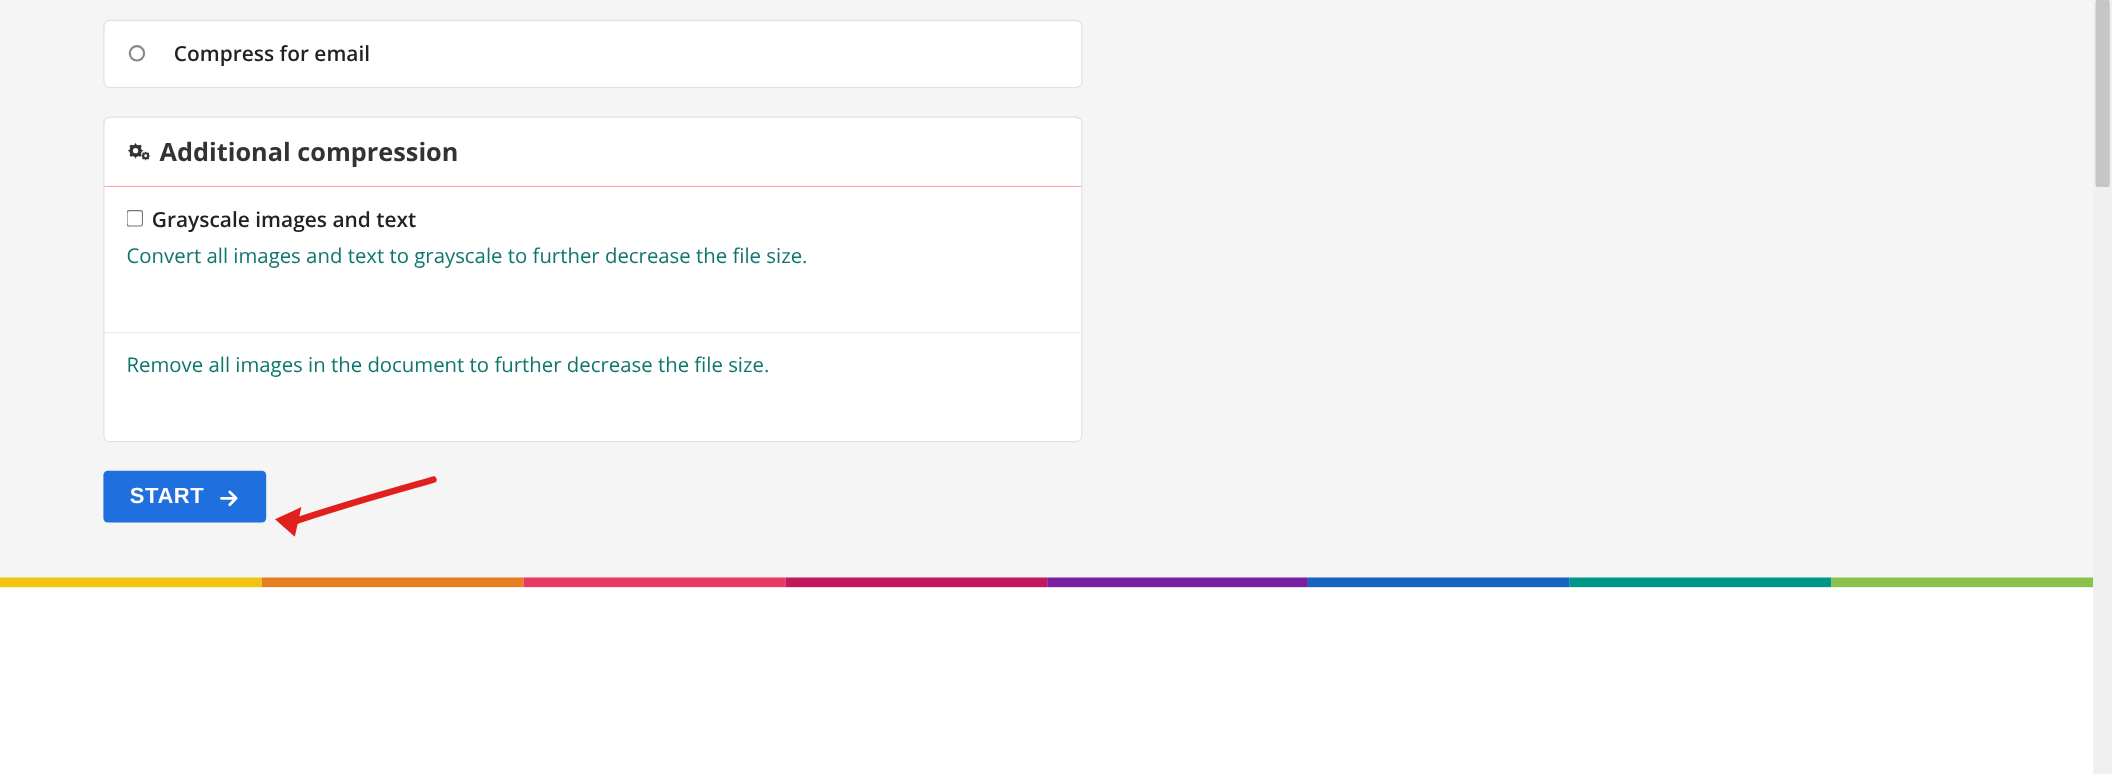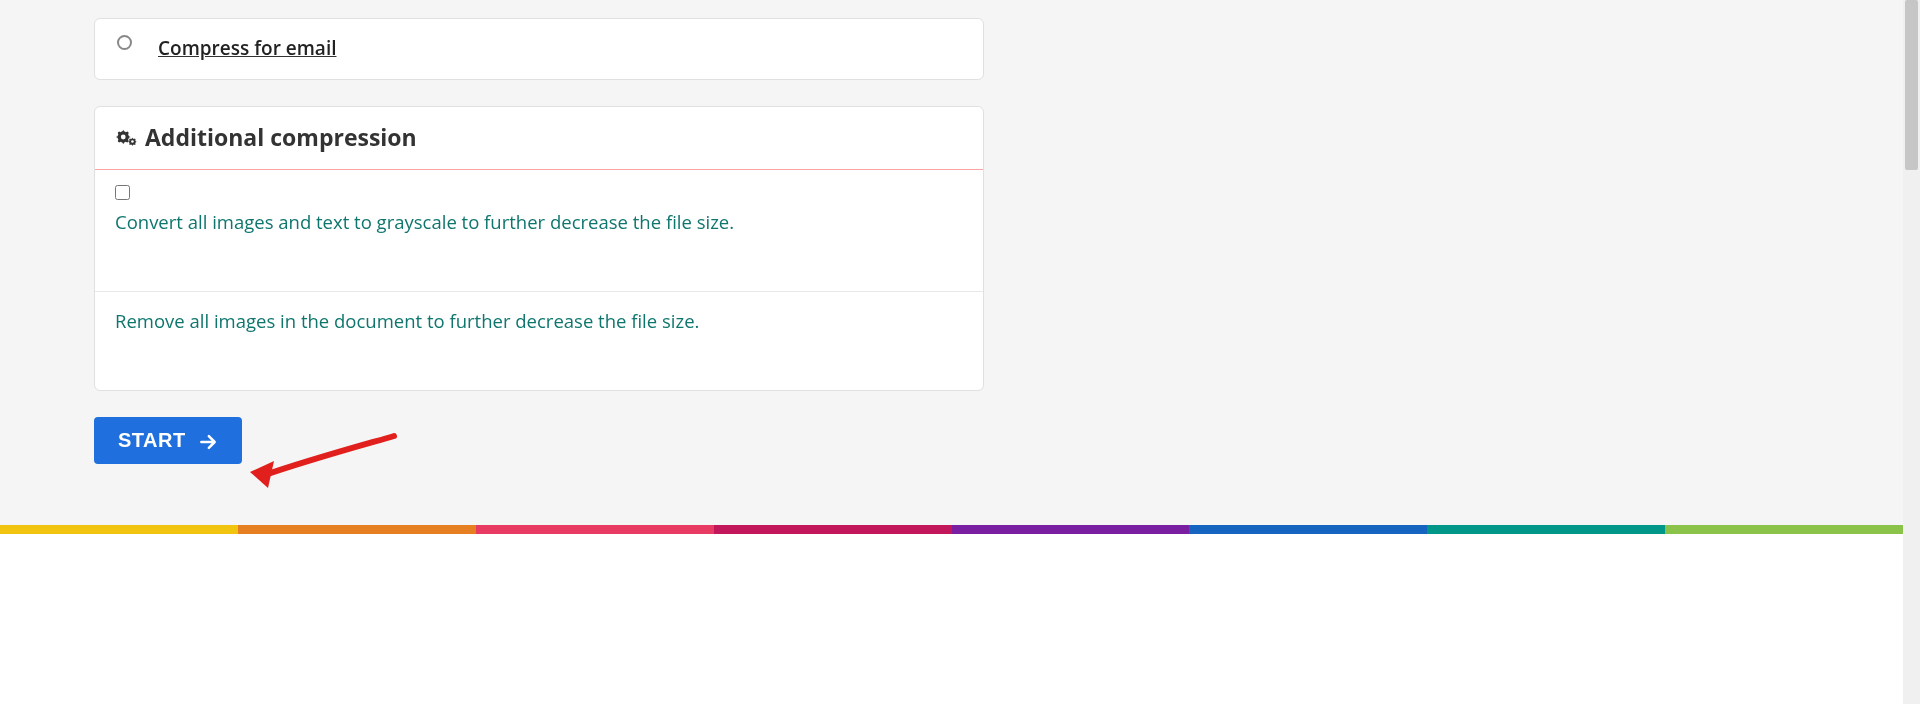--- a/index.html
+++ b/index.html
@@ -16,22 +16,22 @@
   .card {
     width: 890px;
     background: #fff;
     border: 1px solid #e0e0e0;
     border-radius: 6px;
     margin-bottom: 26px;
   }
   
   .radio-row {
     display: flex;
+    align-items: center;
     padding: 16px 22px 18px 22px;
-    text-decoration: underline;
   }
   .radio-circle {
     width: 15px; height: 15px;
     border: 2px solid #888;
     border-radius: 50%;
     margin-right: 26px;
     flex: 0 0 auto;
   }
   .radio-label {
     font-size: 19px;
@@ -163,20 +163,21 @@
           <path d="M19 10.5l.5 1.1c.4.1.8.3 1.1.5l1.1-.4.8.8-.4 1.1c.2.3.4.7.5 1.1l1.1.5-1.1.5c-.1.4-.3.8-.5 1.1l.4 1.1-.8.8-1.1-.4c-.3.2-.7.4-1.1.5l-.5 1.1-.5-1.1c-.4-.1-.8-.3-1.1-.5l-1.1.4-.8-.8.4-1.1c-.2-.3-.4-.7-.5-1.1l-1.1-.5 1.1-.5c.1-.4.3-.8.5-1.1l-.4-1.1.8-.8 1.1.4c.3-.2.7-.4 1.1-.5l.5-1.1z"></path>
           <circle cx="19" cy="15" r="1.4" fill="#fff"></circle>
         </g>
       </svg>
       <span>Additional compression</span>
     </div>
 
     <div class="option-block">
       <label class="option-title">
         <input type="checkbox" class="cb" style="">
+        <span>Grayscale images and text</span>
       </label>
       <div class="option-desc">Convert all images and text to grayscale to further decrease the file size.</div>
     </div>
 
     <div class="option-block">
       <div class="option-desc">Remove all images in the document to further decrease the file size.</div>
     </div>
   </div>
 
   

